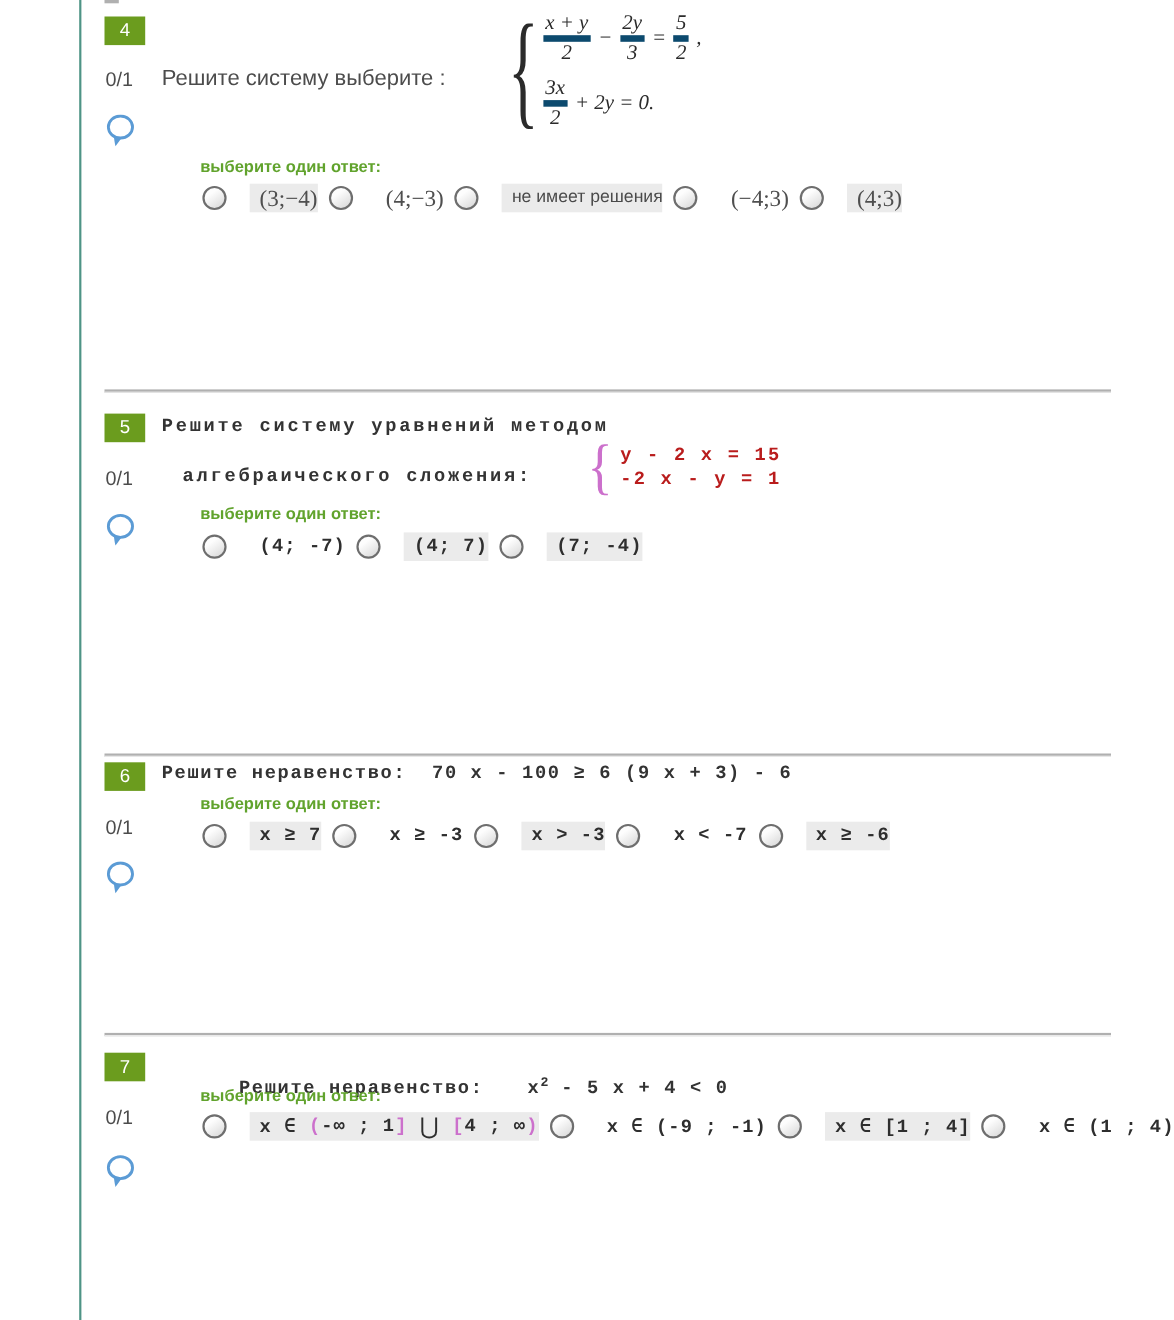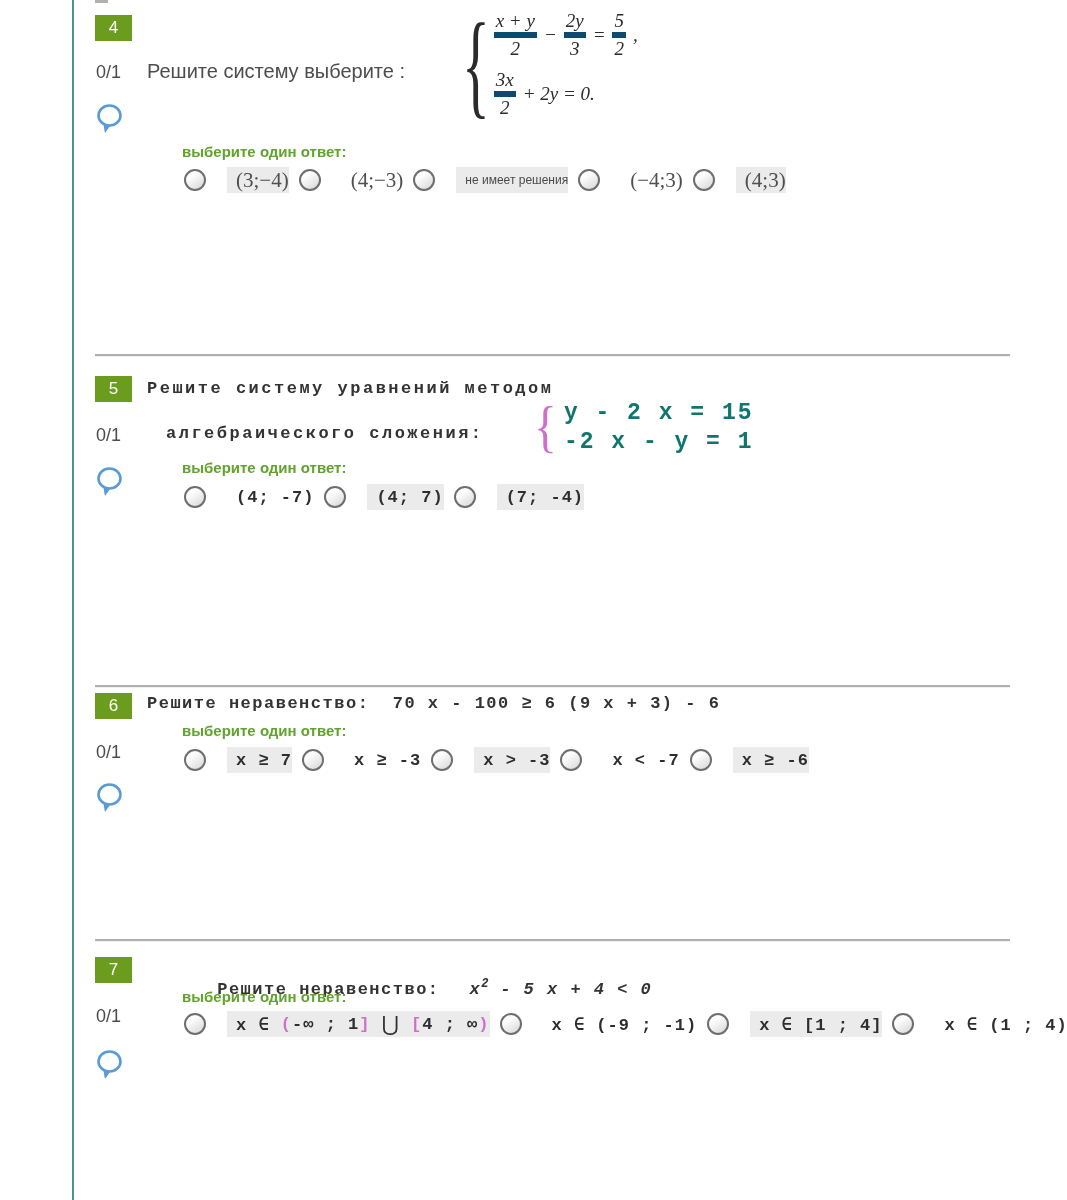--- a/index.html
+++ b/index.html
@@ -31,21 +31,21 @@
   .sup{font-size:12px;vertical-align:super;letter-spacing:0;}
 
   .opts{position:absolute;left:184px;width:811px;display:flex;flex-direction:row;gap:10px;}
   .opt-row{display:flex;align-items:center;height:26px;}
   .radio{width:18px;height:18px;border:2px solid #6e6e6e;border-radius:50%;flex:0 0 auto;
          background:linear-gradient(145deg,#fdfdfd 30%,#d9d9d9 95%);cursor:pointer;}
   .opt-bar{flex:1;height:26px;margin-left:21px;display:flex;align-items:center;
            padding-left:9px;box-sizing:border-box;cursor:pointer;}
   .opt-row.shade .opt-bar{background:var(--bar_gray,#ebebeb);}
   .serif-opt{font-family:"Liberation Serif",serif;font-size:21px;color:#4f4f4f;white-space:pre;}
-  .sans-opt{font-size:12px;color:#4a4a4a;white-space:pre;justify-content:flex-end;}
+  .sans-opt{font-size:16px;color:#4a4a4a;white-space:pre;justify-content:flex-end;}
   .mono-opt{font-family:"Liberation Mono","DejaVu Sans Mono",monospace;font-size:17px;
             font-weight:bold;letter-spacing:1px;color:#2e2e2e;white-space:pre;}
   .seg{white-space:pre;}
   .seg.pink{color:var(--pink,#cc70cc);}
   .seg.cup{font-family:"DejaVu Sans",sans-serif;font-size:21px;line-height:1;font-weight:normal;}
 
   
   .eqn{position:absolute;display:flex;align-items:center;font-family:"Liberation Serif",serif;
        font-style:italic;font-size:19px;color:#2b2b2b;}
   .brace4{font-size:116px;line-height:0.85;font-style:normal;font-weight:400;
@@ -54,36 +54,36 @@
   .eq-line{display:flex;align-items:center;gap:7px;}
   .frac{display:inline-flex;flex-direction:column;align-items:center;line-height:1.15;}
   .frac .num{border-bottom:6px solid #0c4a6e;padding:0 2px;}
   .frac .den{padding:0 2px;}
 
   
   .sys{position:absolute;display:flex;align-items:center;}
   .brace5{font-family:"Liberation Serif",serif;font-size:56px;line-height:0.9;
           color:var(--pink,#cc70cc);transform:scaleX(0.85);margin-right:5px;}
   .sys-col{display:flex;flex-direction:column;gap:3px;}
-  .sys-line{font-family:"Liberation Mono","DejaVu Sans Mono",monospace;font-size:23px;
-            font-weight:bold;letter-spacing:2px;color:#0f766e;white-space:pre;}
+  .sys-line{font-family:"Liberation Mono","DejaVu Sans Mono",monospace;font-size:17px;
+            font-weight:bold;letter-spacing:2px;color:#b91c1c;white-space:pre;}
 
   .q4 .badge{top:15px}.q4 .sans-title{left:147px;top:60px}.q4 .score{top:62px}
   .q4 .bubble{top:104px}.q4 .eqn{left:448px;top:10px}.q4 .choose{top:143px}.q4 .opts{top:167px}
 
   .q5 .badge{top:19px}.q5 .t1{left:147px;top:22px}.q5 .t2{left:166px;top:67px}
   .q5 .score{top:68px}.q5 .bubble{top:110px}.q5 .sys{left:532px;top:43px}
   .q5 .choose{top:102px}.q5 .opts{top:127px}
 
   .q6 .badge{top:5px}.q6 .mono-title{left:147px;top:6px}.q6 .choose{top:34px}
   .q6 .score{top:54px}.q6 .bubble{top:95px}.q6 .opts{top:59px}
 
   .q7 .badge{top:15px}.q7 .mono-title{left:147px;top:16px}.q7 .choose{top:46px}
   .q7 .score{top:64px}.q7 .bubble{top:108px}.q7 .opts{top:69px}
-  .q7 .expr{margin-left:30px;font-style:italic;}
+  .q7 .expr{margin-left:40px;}
 </style>
 </head>
 <body>
 
 <div class="page">
   <div class="vline"></div>
   <div class="topdash"></div>
 
   <div class="q q4">
     <div class="badge">4</div>

